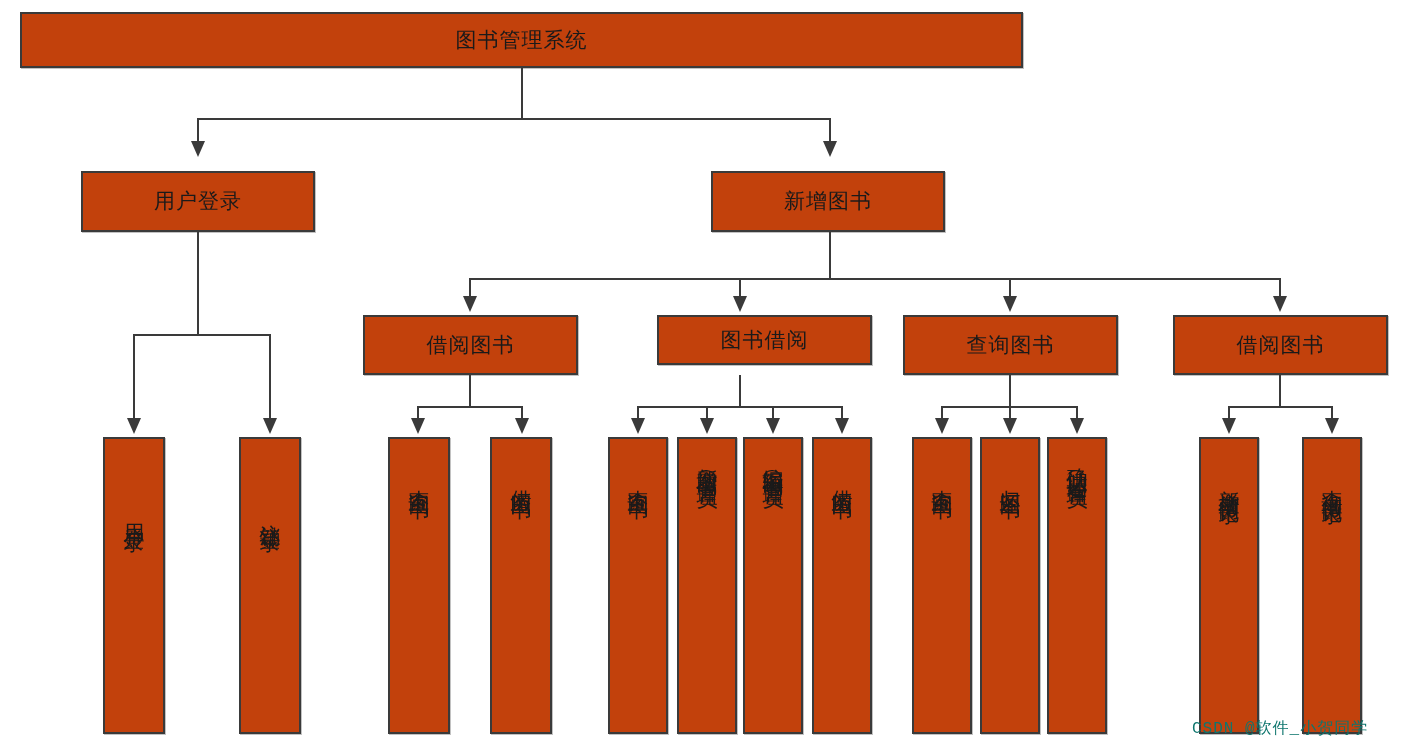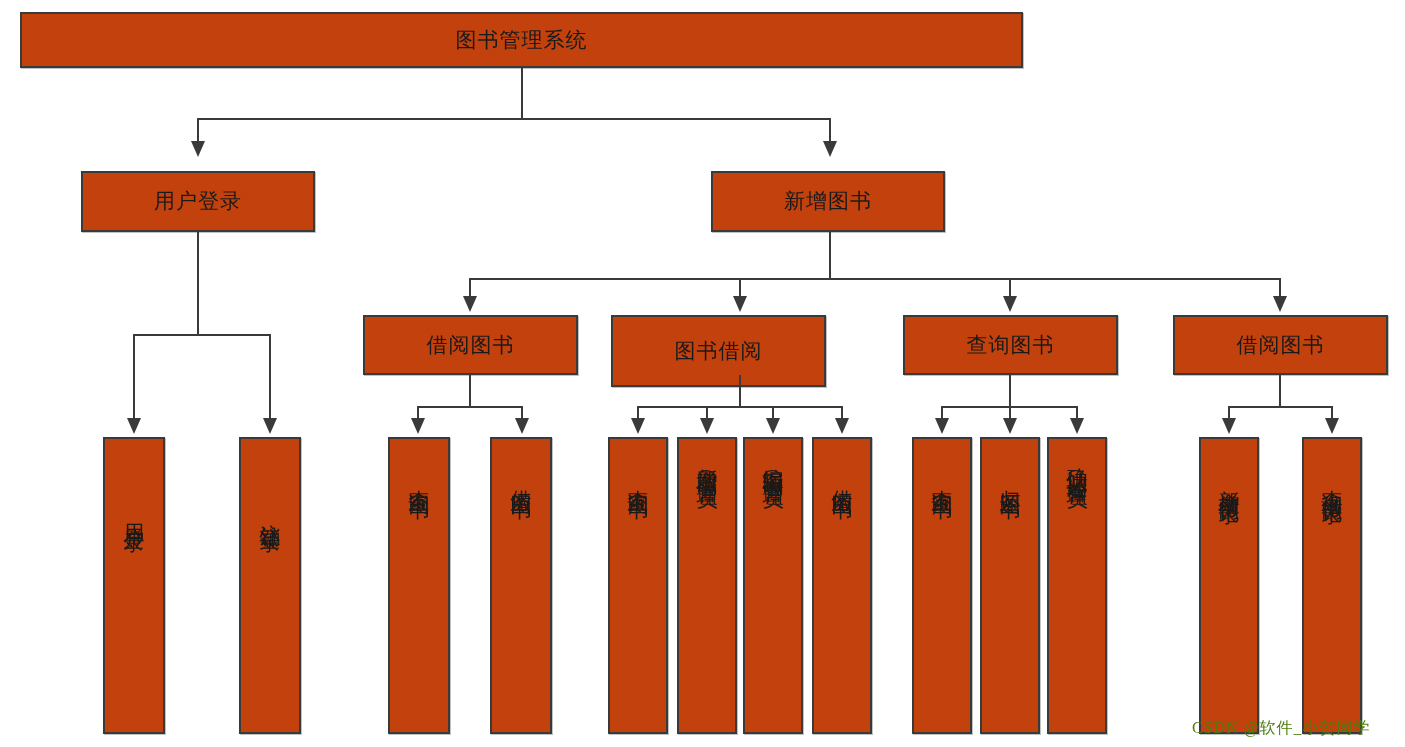--- a/index.html
+++ b/index.html
@@ -61,24 +61,24 @@
   .arrow{
     position:absolute;
     width:0;height:0;
     border-left:7px solid transparent;
     border-right:7px solid transparent;
     border-top:16px solid #3a3a3a;
   }
   .watermark{
     position:absolute;
     font-size:16px;
-    color:#4d7c0f;
+    color:#0f766e;
     letter-spacing:1px;
     white-space:nowrap;
-    font-family:Liberation Serif, serif;
+    font-family:Liberation Mono, monospace;
   }
 </style>
 </head>
 <body>
 
 <div id="canvas">
 
   <div class="node" style="left:20px; top:12px; width:1003px; height:56px;">
     <span class="label">图书管理系统</span>
   </div>
@@ -120,21 +120,21 @@
   <div class="vline" style="left:739px; top:278px; width:2px; height:20px;"></div>
   <div class="arrow" style="left:733px; top:296px;"></div>
   <div class="vline" style="left:1009px; top:278px; width:2px; height:20px;"></div>
   <div class="arrow" style="left:1003px; top:296px;"></div>
   <div class="vline" style="left:1279px; top:278px; width:2px; height:20px;"></div>
   <div class="arrow" style="left:1273px; top:296px;"></div>
 
   <div class="node" style="left:363px; top:315px; width:215px; height:60px;">
     <span class="label">借阅图书</span>
   </div>
-  <div class="node" style="left:611px; top:315px; width:215px; height:72px;">
+  <div class="node" style="left:657px; top:315px; width:215px; height:50px;">
     <span class="label">图书借阅</span>
   </div>
   <div class="node" style="left:903px; top:315px; width:215px; height:60px;">
     <span class="label">查询图书</span>
   </div>
   <div class="node" style="left:1173px; top:315px; width:215px; height:60px;">
     <span class="label">借阅图书</span>
   </div>
 
   <div class="vline" style="left:469px; top:375px; width:2px; height:33px;"></div>

